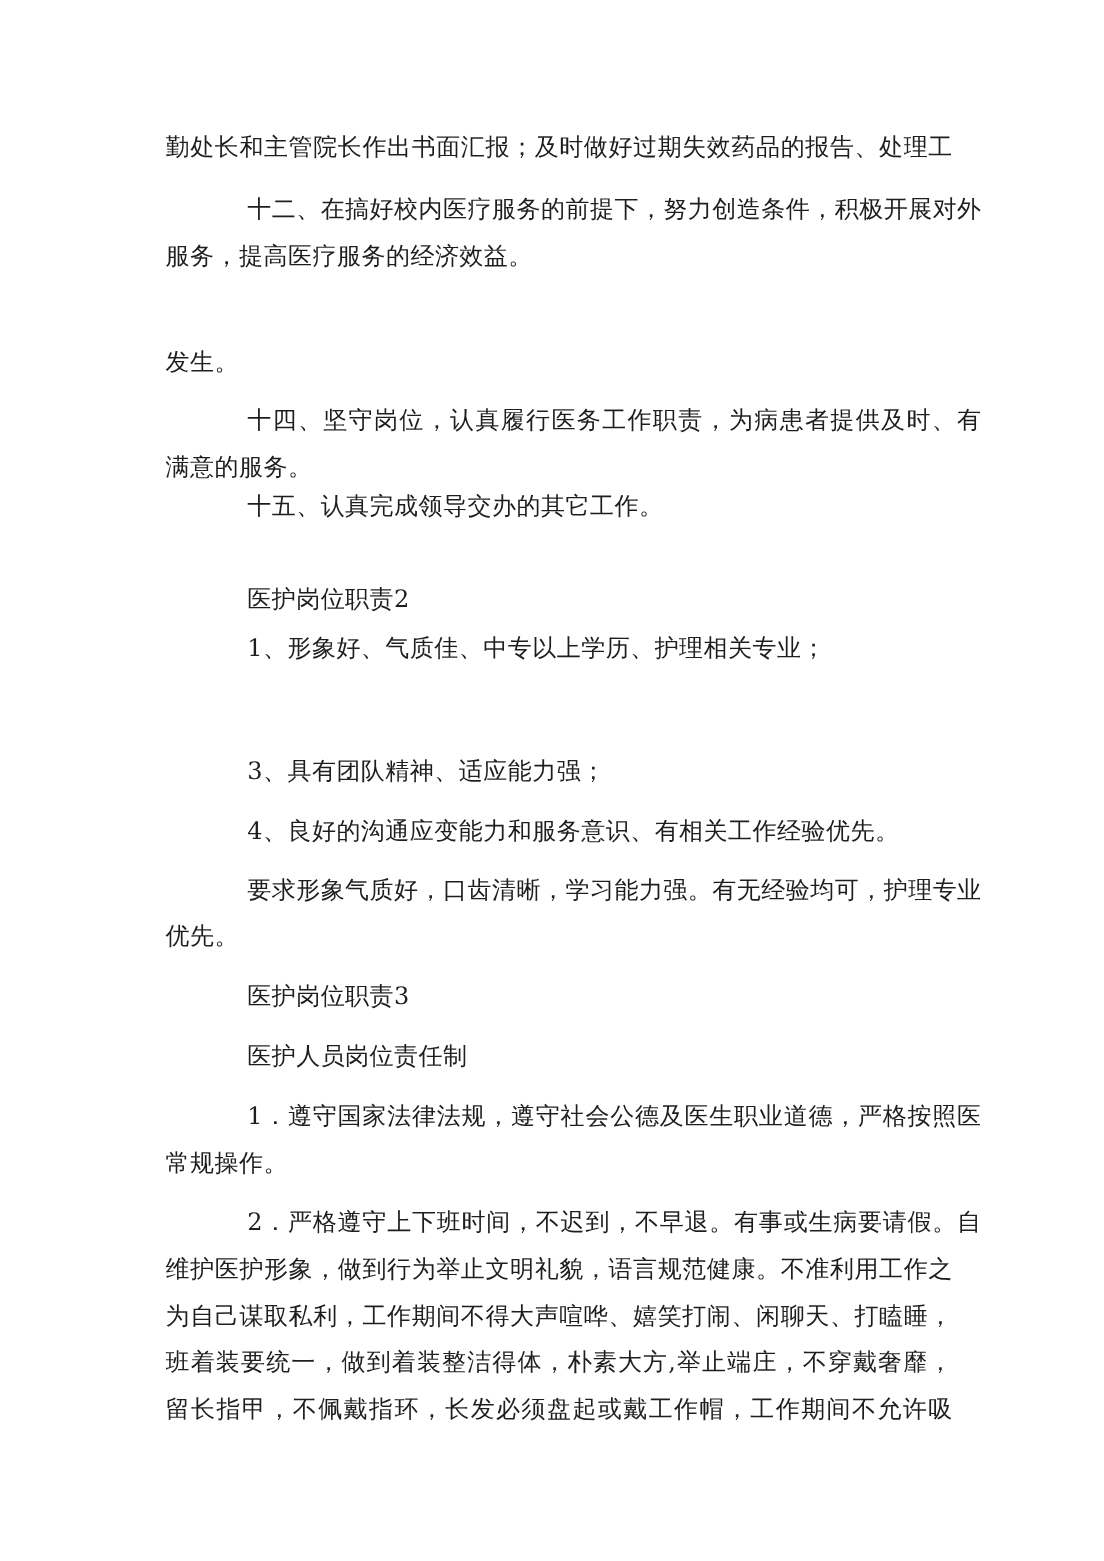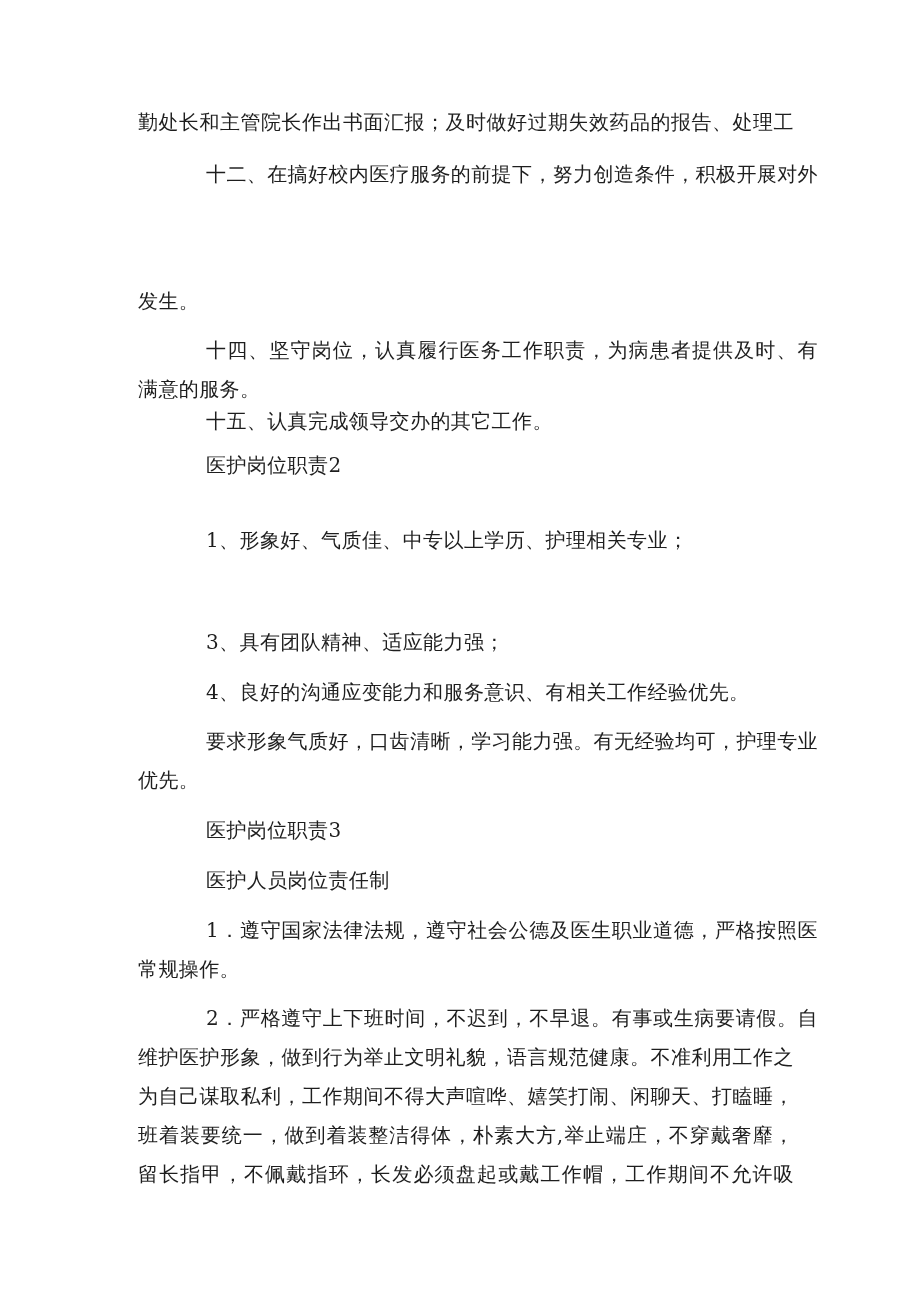--- a/index.html
+++ b/index.html
@@ -25,29 +25,30 @@
     .ln.full.indent { width: 612px; }
   </style>
 </head>
 <body>
 
 <div class="page">
 
   <div class="ln flush full" style="top:109px">勤处长和主管院长作出书面汇报；及时做好过期失效药品的报告、处理工作。</div>
 
   <div class="ln indent full" style="top:161px">十二、在搞好校内医疗服务的前提下，努力创造条件，积极开展对外</div>
+  <div class="ln flush" style="top:200px">服务，提高医疗服务的经济效益。</div>
 
   <div class="ln flush" style="top:288px">发生。</div>
 
   <div class="ln indent full" style="top:337px">十四、坚守岗位，认真履行医务工作职责，为病患者提供及时、有效、</div>
   <div class="ln flush" style="top:376px">满意的服务。</div>
 
   <div class="ln indent" style="top:408px">十五、认真完成领导交办的其它工作。</div>
 
-  <div class="ln indent" style="top:452px">医护岗位职责2</div>
+  <div class="ln indent" style="top:486px">医护岗位职责2</div>
 
   <div class="ln indent" style="top:527px">1、形象好、气质佳、中专以上学历、护理相关专业；</div>
   <div class="ln indent" style="top:629px">3、具有团队精神、适应能力强；</div>
   <div class="ln indent" style="top:679px">4、良好的沟通应变能力和服务意识、有相关工作经验优先。</div>
 
   <div class="ln indent full" style="top:728px">要求形象气质好，口齿清晰，学习能力强。有无经验均可，护理专业</div>
   <div class="ln flush" style="top:767px">优先。</div>
 
   <div class="ln indent" style="top:817px">医护岗位职责3</div>
 

